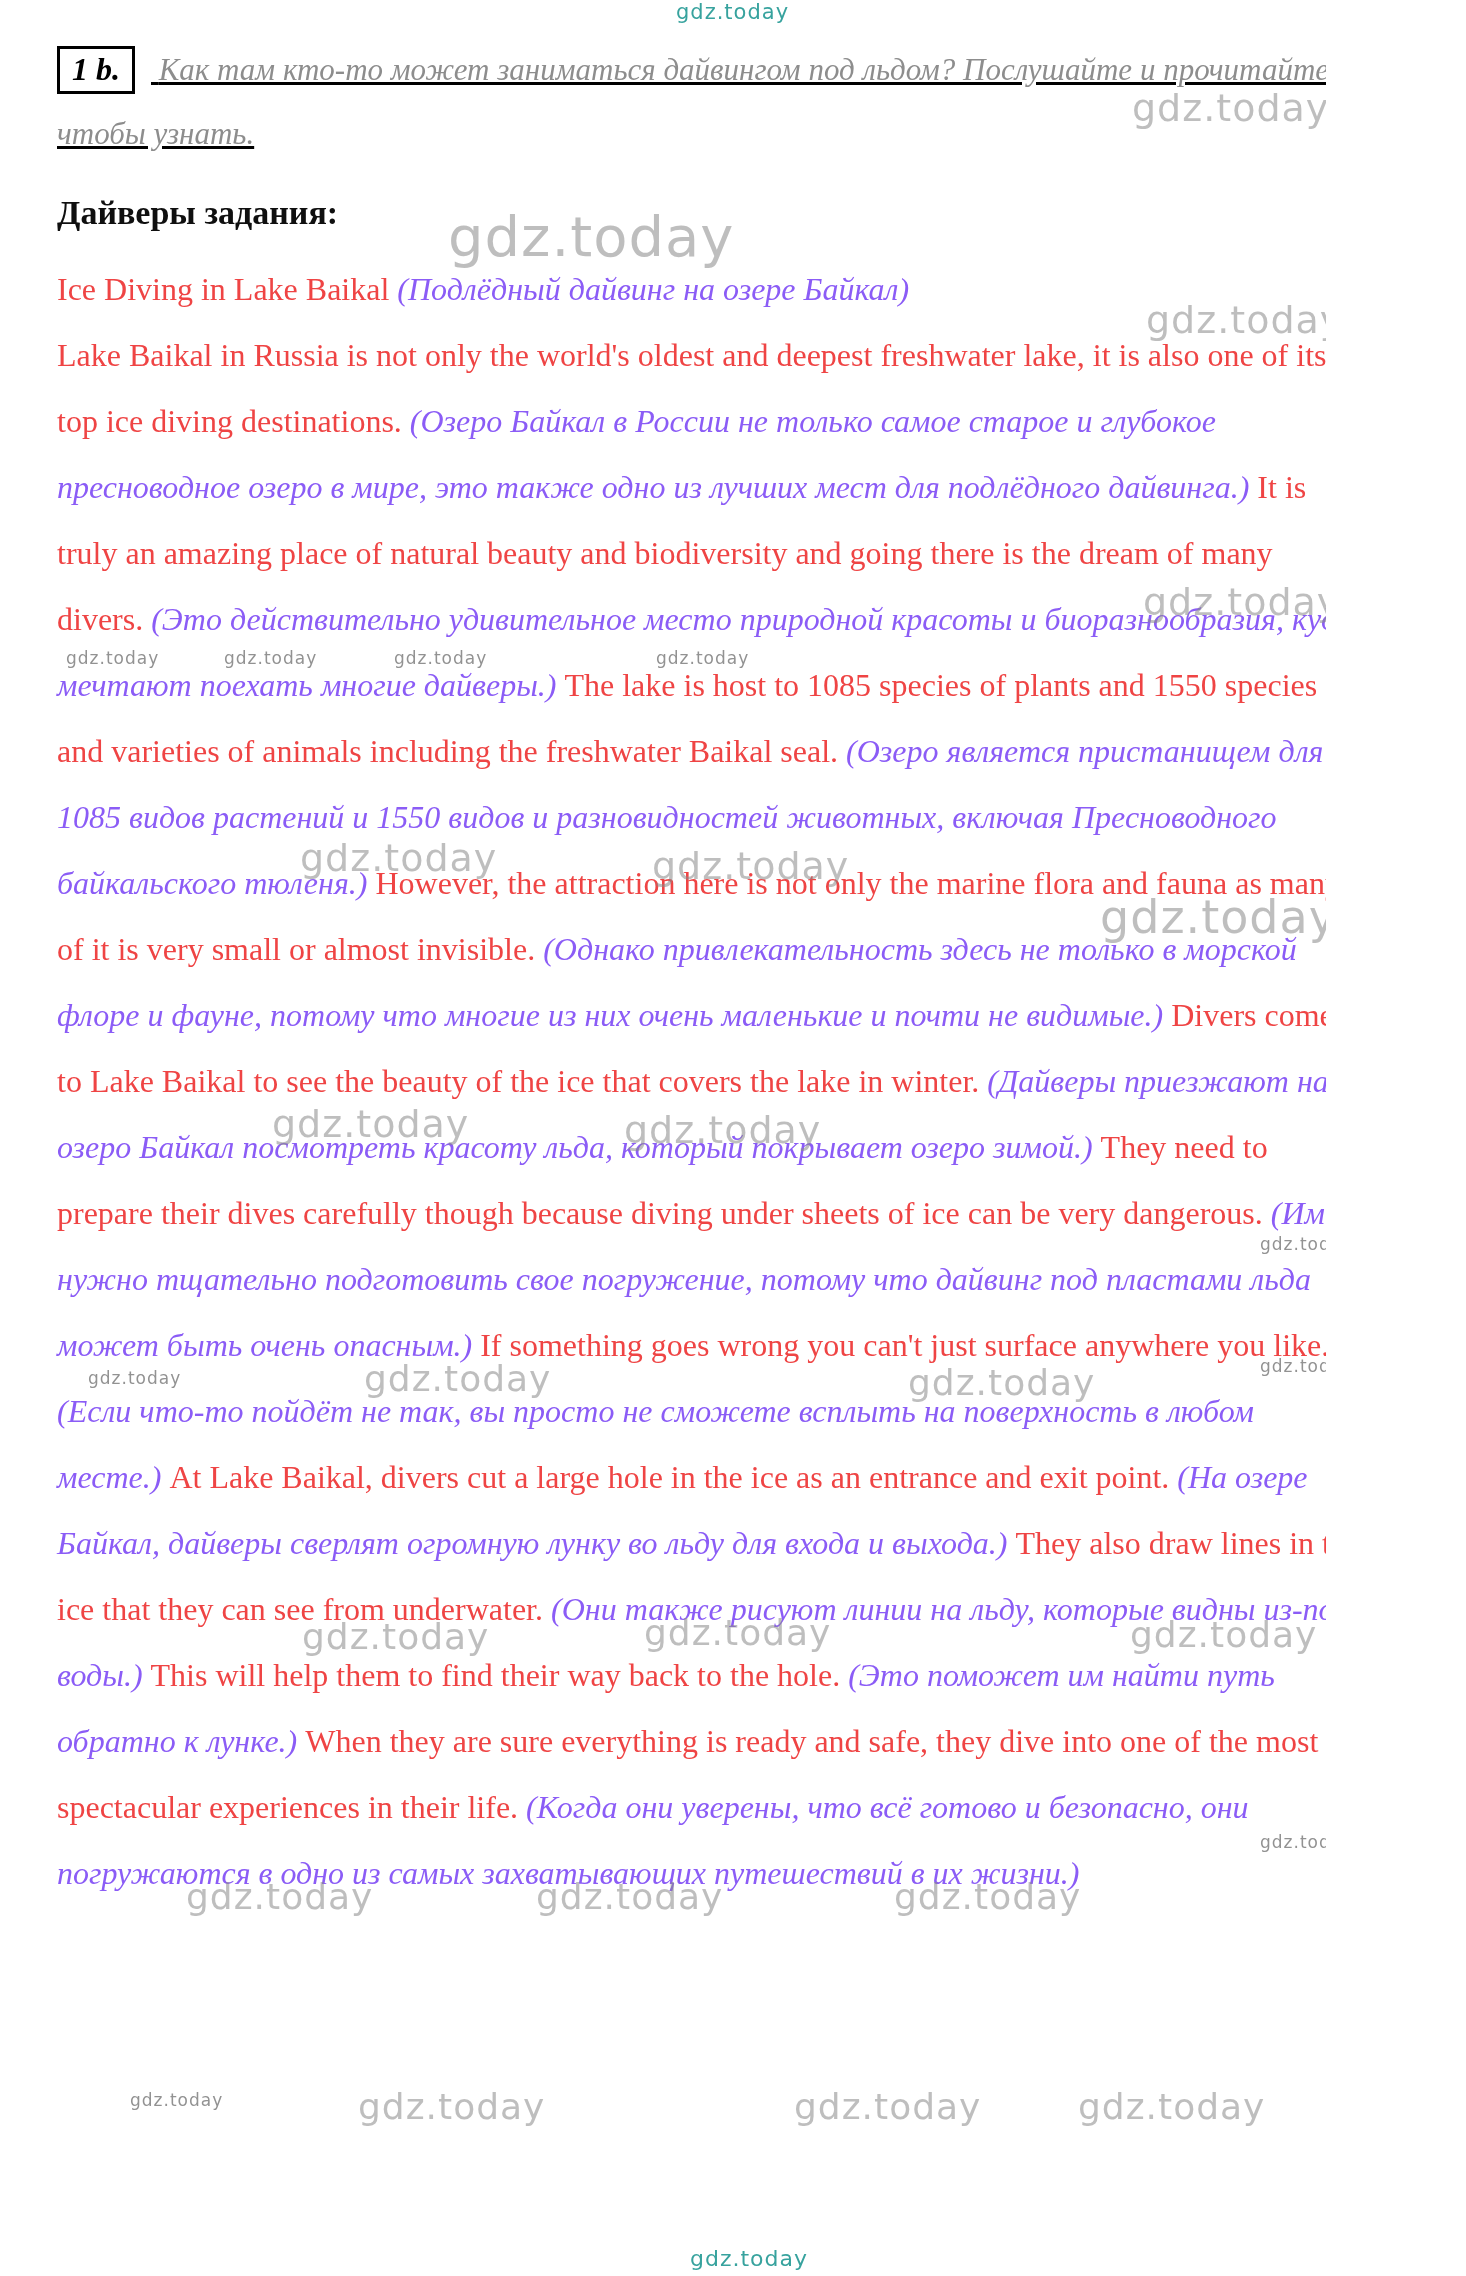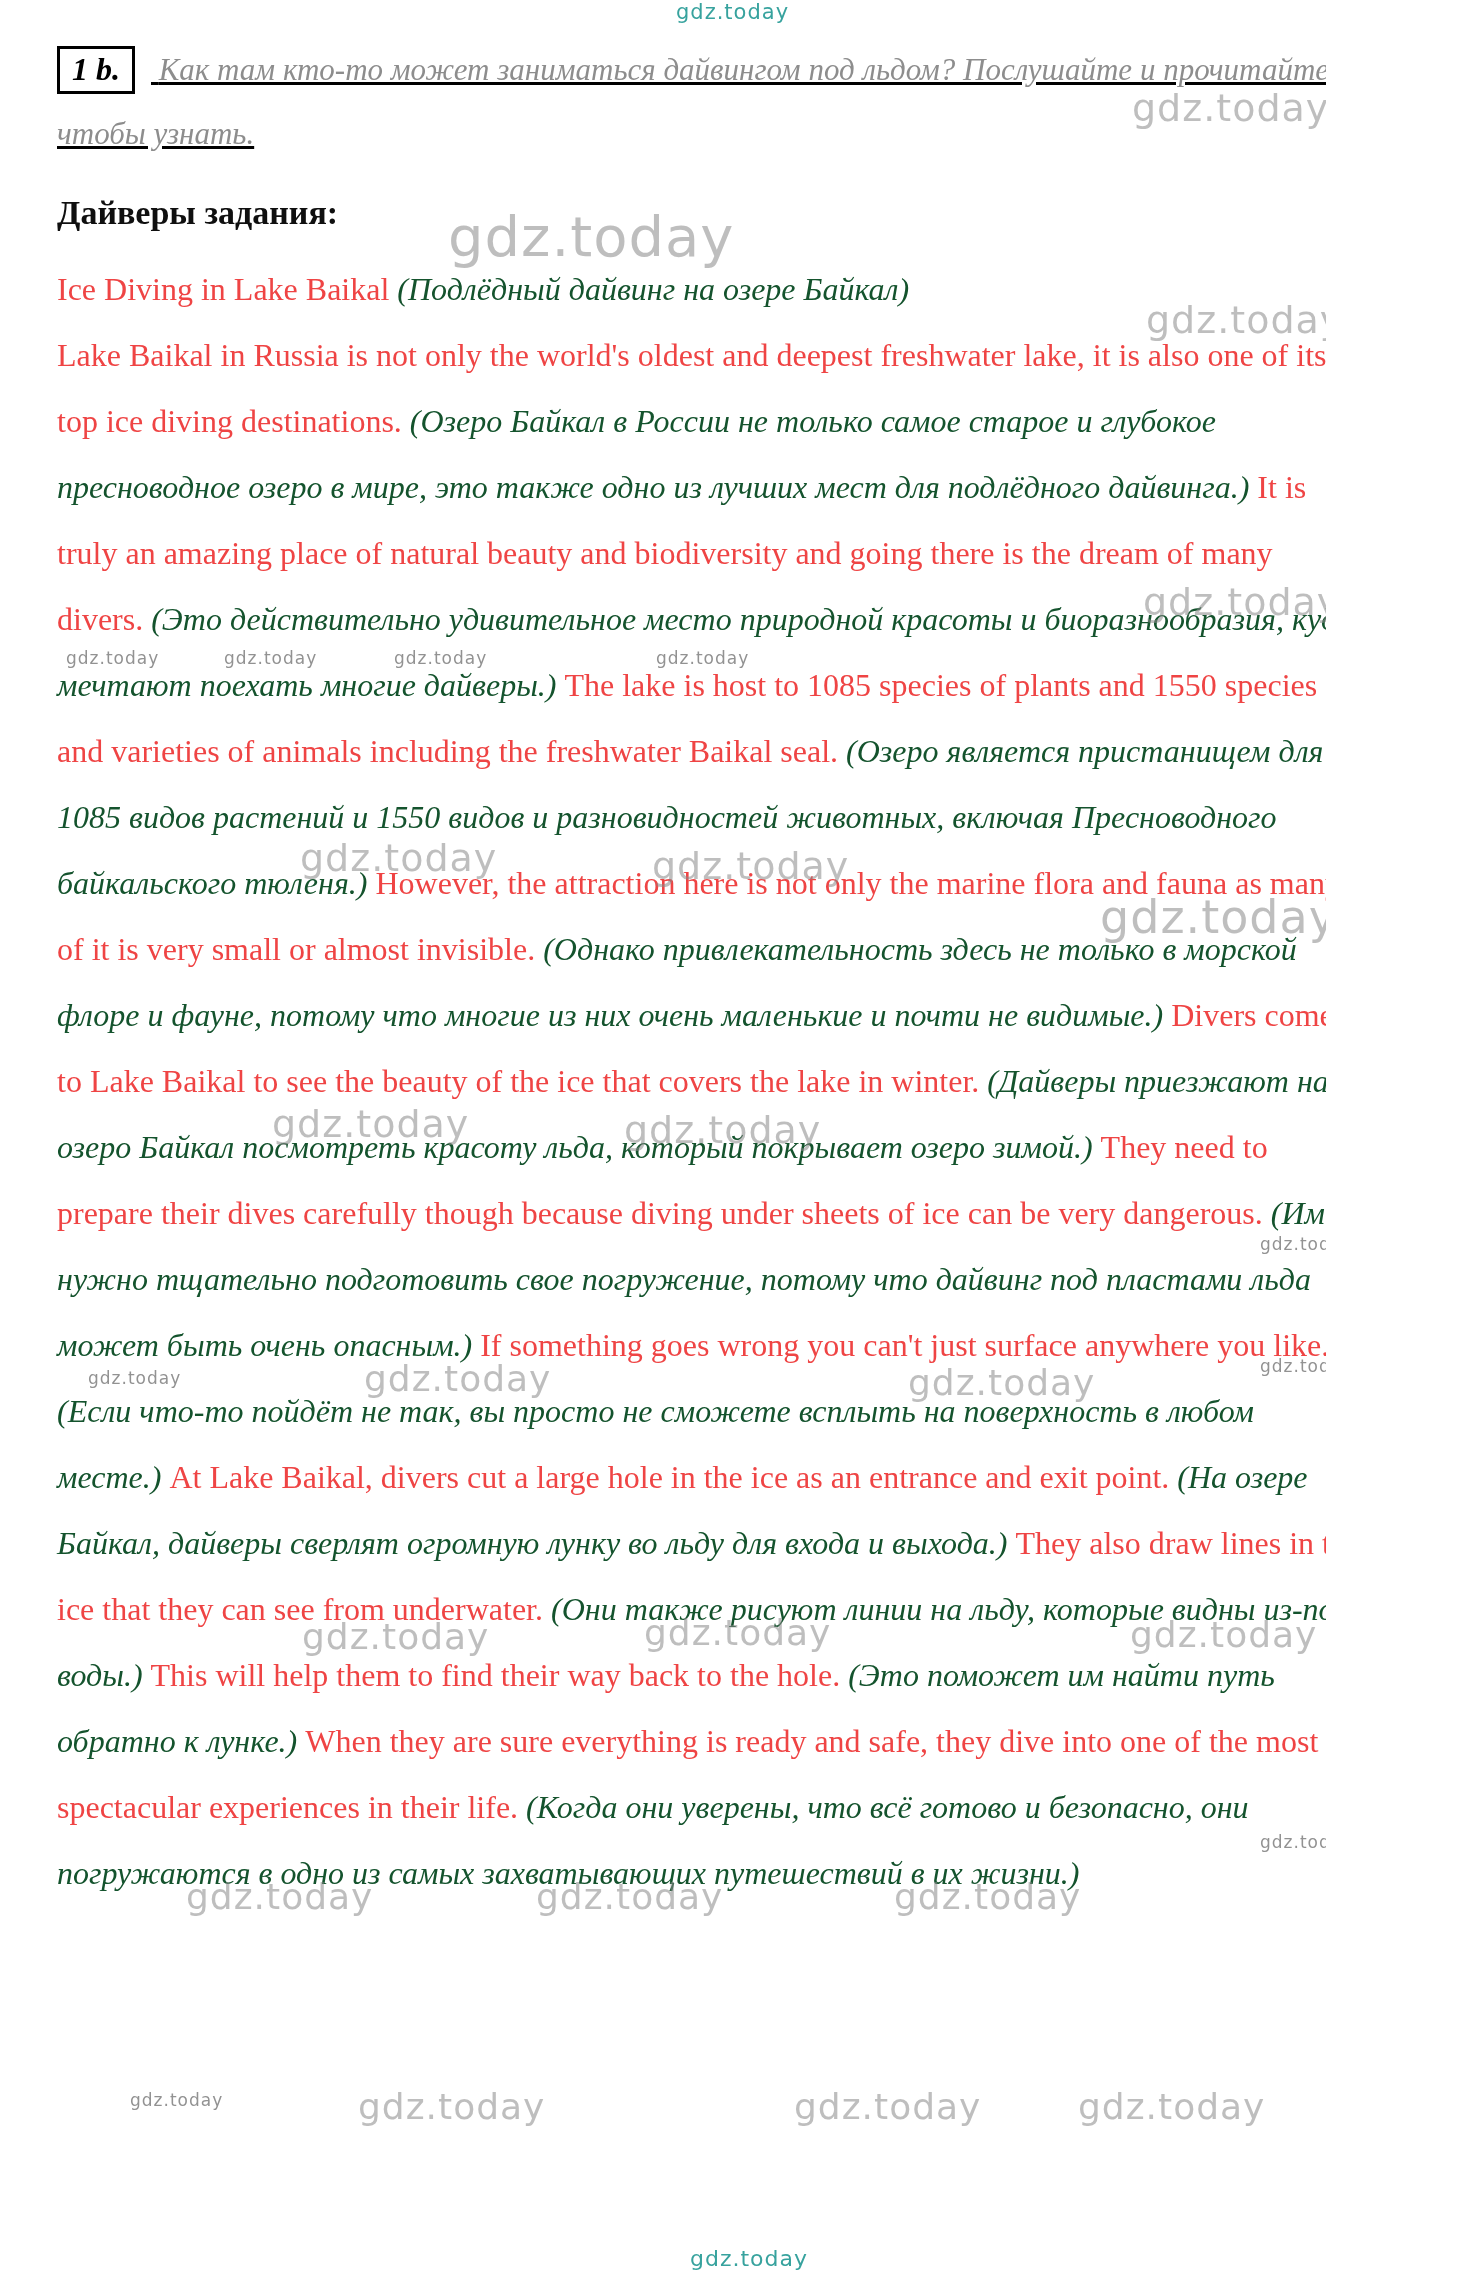--- a/index.html
+++ b/index.html
@@ -47,21 +47,21 @@
     margin: 28px 0 24px 0;
   }
   .para {
     font-size: 32px;
     line-height: 66px;
     margin: 0;
     color: #1c1c1c;
     text-align: left;
   }
   .seg.en { color: #ef4444; font-style: normal; }
-  .seg.ru { color: #14532d; font-style: italic; }
+  .seg.ru { color: #8b5cf6; font-style: italic; }
   .watermark-layer {
     position: absolute;
     inset: 0;
     z-index: 3;
     pointer-events: none;
   }
   .wm {
     position: absolute;
     font-family: "DejaVu Sans", sans-serif;
     white-space: nowrap;

